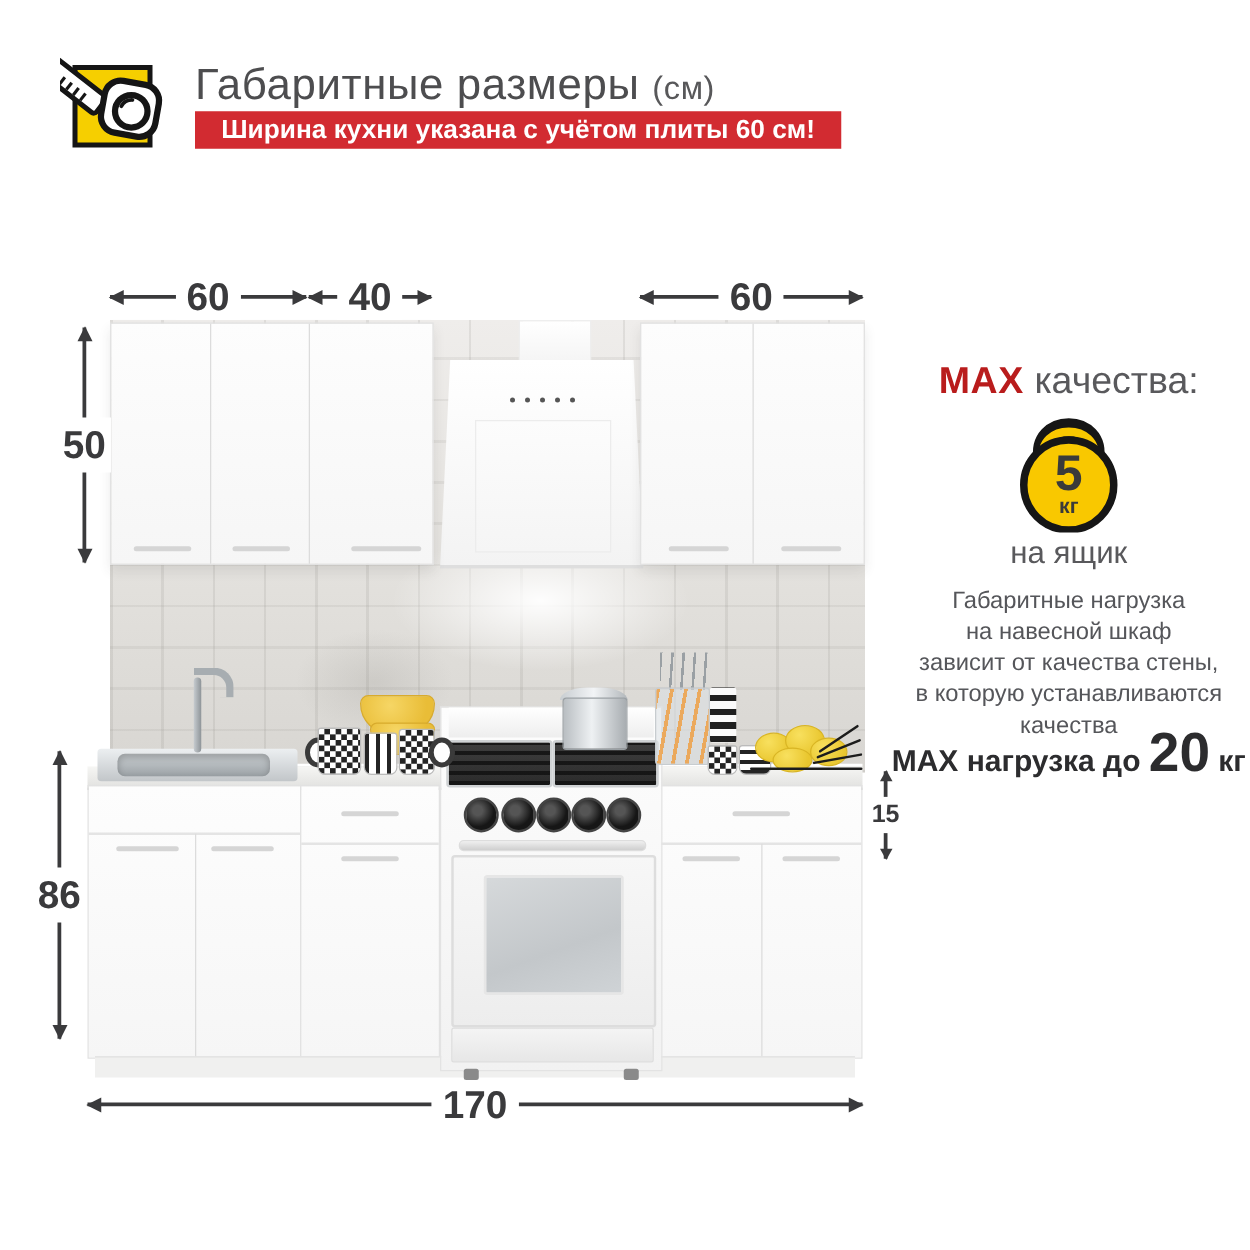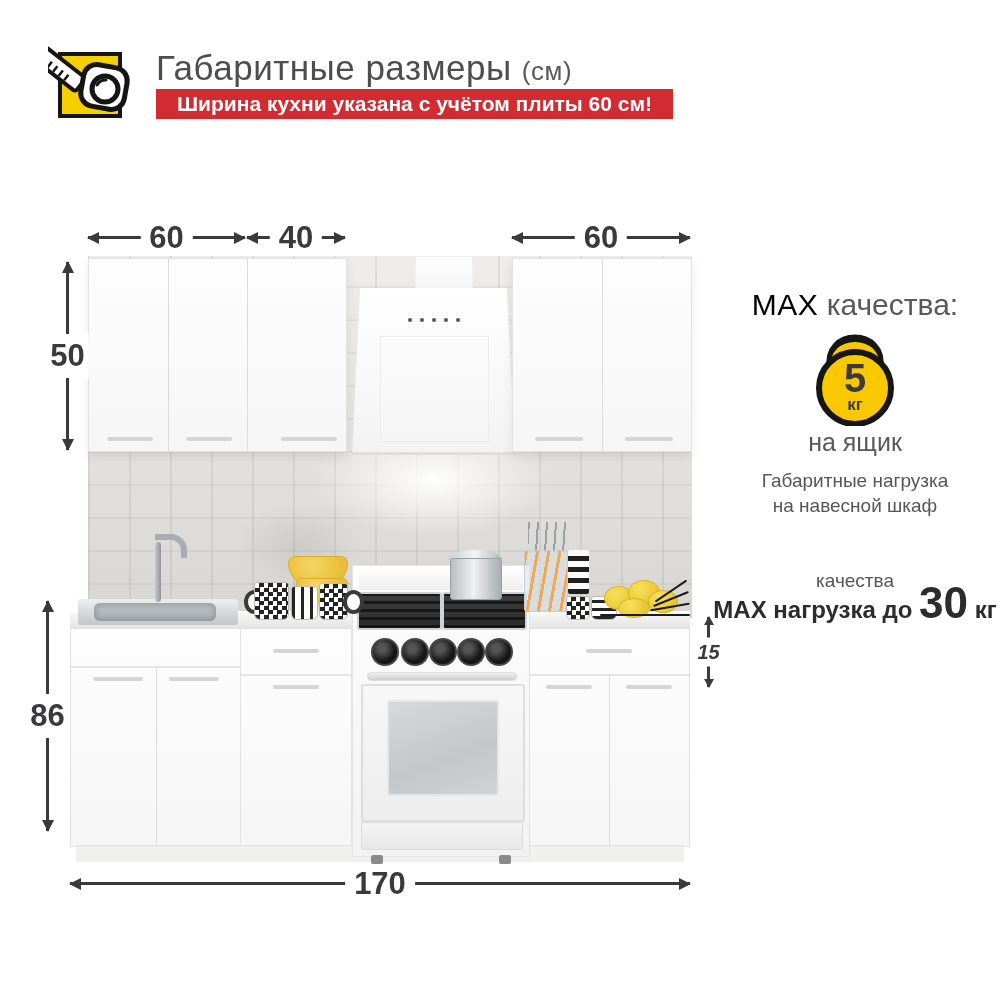--- a/index.html
+++ b/index.html
@@ -20,21 +20,21 @@
   .v-arrow{width:3px;background:#3a3a3c;}
   .v-arrow::before,.v-arrow::after{content:"";position:absolute;left:50%;transform:translateX(-50%);
           width:0;height:0;border-left:6px solid transparent;border-right:6px solid transparent;}
   .v-arrow::before{top:-1px;border-bottom:12px solid #3a3a3c;}
   .v-arrow::after{bottom:-1px;border-top:12px solid #3a3a3c;}
   .v-arrow.small::before{border-left-width:5px;border-right-width:5px;border-bottom-width:9px;}
   .v-arrow.small::after{border-left-width:5px;border-right-width:5px;border-top-width:9px;}
   .dim-label{position:absolute;left:50%;top:50%;transform:translate(-50%,-50%);
           background:#fff;padding:0 9px;font-weight:bold;font-size:31px;color:#3a3a3c;white-space:nowrap;}
   .v-arrow .dim-label{padding:4px 4px;}
-  .dim-label.small{font-size:20px;padding:3px 2px;font-style:italic;}
+  .dim-label.small{font-size:20px;padding:3px 2px;}
   
   .wallpaper{background-color:#e8e6e3;
     background-image:
       radial-gradient(ellipse 170px 80px at 57% 62%, rgba(255,255,255,.95), rgba(255,255,255,0) 70%),
       radial-gradient(ellipse 90px 50px at 18% 30%, rgba(150,148,142,.25), rgba(0,0,0,0) 70%),
       radial-gradient(ellipse 70px 90px at 78% 25%, rgba(150,148,142,.22), rgba(0,0,0,0) 70%),
       radial-gradient(ellipse 90px 60px at 35% 80%, rgba(140,138,132,.20), rgba(0,0,0,0) 70%),
       repeating-linear-gradient(90deg, rgba(140,138,132,.16) 0 2px, rgba(0,0,0,0) 2px 41px),
       repeating-linear-gradient(0deg, rgba(140,138,132,.12) 0 2px, rgba(0,0,0,0) 2px 33px),
       linear-gradient(180deg,#efedeb 0%,#e2e0dc 60%,#d8d6d2 100%);}
@@ -84,21 +84,21 @@
   .pot-lid{background:linear-gradient(90deg,#c8cdd1,#f2f4f6 50%,#b2b7bb);border-radius:40%/100% 100% 0 0;}
   .glass{background:rgba(219,224,227,.55);border:1px solid #c7cccf;border-radius:3px;
       background-image:repeating-linear-gradient(100deg, rgba(238,160,70,.85) 0 3px, rgba(0,0,0,0) 3px 11px);}
   .cutlery{background:repeating-linear-gradient(94deg,#9aa0a4 0 2px, rgba(0,0,0,0) 2px 9px);}
   .canister{background:repeating-linear-gradient(0deg,#1f1f1f 0 5px,#fafafa 5px 11px);border-radius:2px;}
   .lemon{position:absolute;border-radius:50%;
       background:radial-gradient(circle at 35% 30%,#f8e05e,#e9c62e 75%);border:1px solid #d9b524;}
   .wire{position:absolute;height:2px;background:#1c1c1c;border-radius:2px;}
   
   .max-title{font-size:30px;color:#59595c;}
-  .max-title b{color:#000000;font-weight:400;letter-spacing:.5px;}
+  .max-title b{color:#b91c1c;font-weight:700;letter-spacing:.5px;}
   .per-drawer{font-size:25px;color:#59595c;}
   .note{font-size:19px;line-height:1.32;color:#55565a;text-align:center;}
   .max30{font-size:24px;font-weight:800;color:#2c2c2e;white-space:nowrap;}
   .max30 .big{font-size:44px;}
 </style>
 </head>
 <body>
 
 <div class="abs" style="left:48px;top:46px;width:84px;height:80px;">
   <svg viewBox="0 0 84 80" width="84" height="80">
@@ -256,20 +256,20 @@
 </div>
 <div class="abs" style="left:808px;top:326px;width:94px;height:100px;opacity:0;">
   <span>5</span><span>кг</span>
 </div>
 
 <div class="abs per-drawer" style="left:705px;top:428px;width:300px;text-align:center;">на ящик</div>
 
 <div class="abs note" style="left:700px;top:468px;width:310px;">
   <span>Габаритные нагрузка</span><br>
   <span>на навесной шкаф</span><br>
-  <br>
-  <br>
+  <span>зависит от качества стены,</span><br>
+  <span>в которую устанавливаются</span><br>
   <span>качества</span>
 </div>
 
 <div class="abs max30" style="left:700px;top:578px;width:310px;text-align:center;">
-  <span>MAX нагрузка до </span><span class="big">30</span><span> кг</span>
+  <span>MAX нагрузка до </span><span class="big">20</span><span> кг</span>
 </div>
 
 </body></html>

